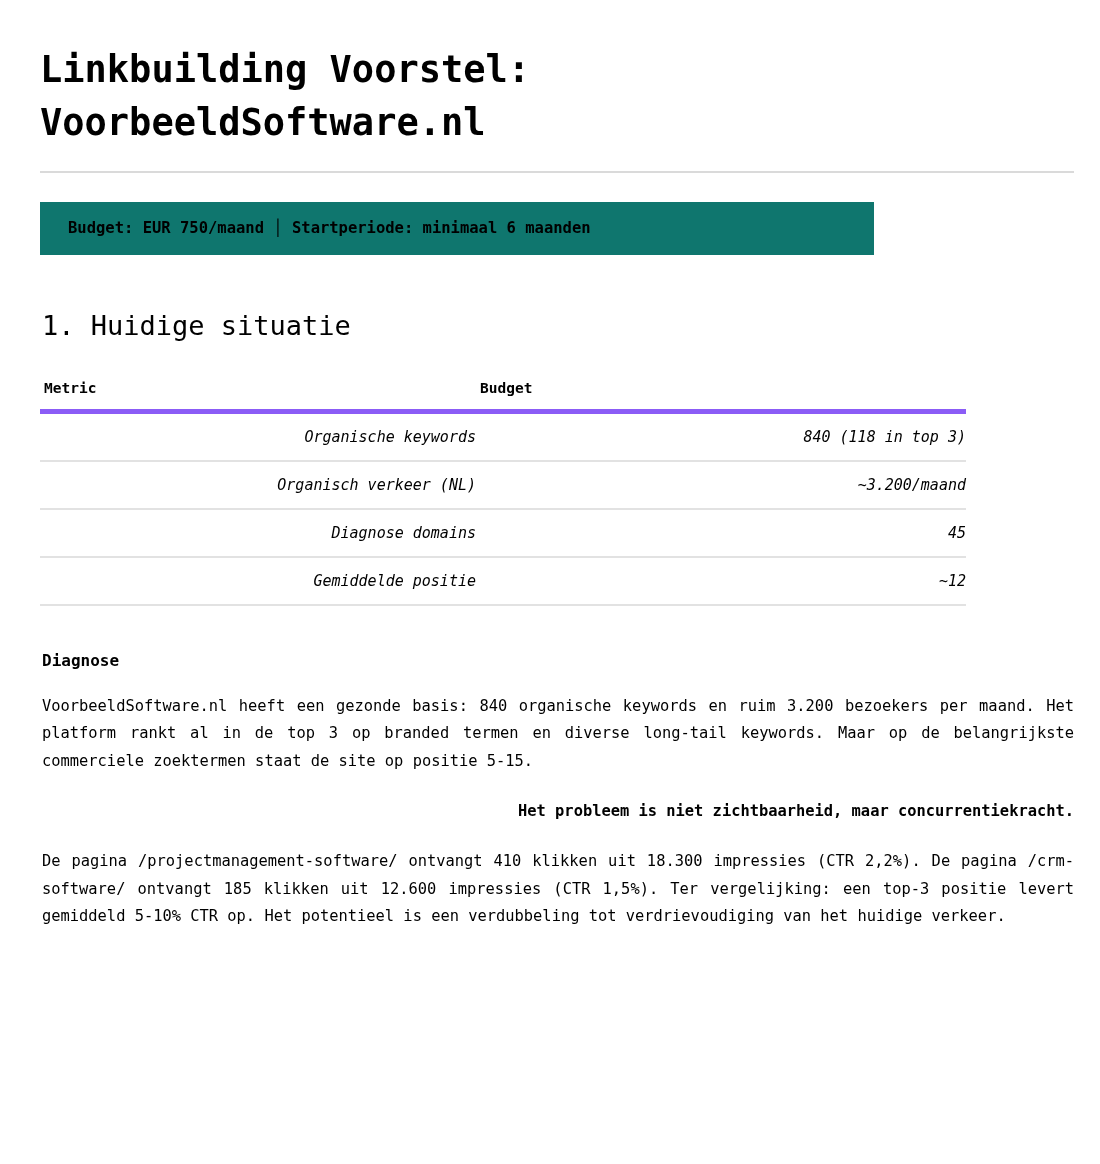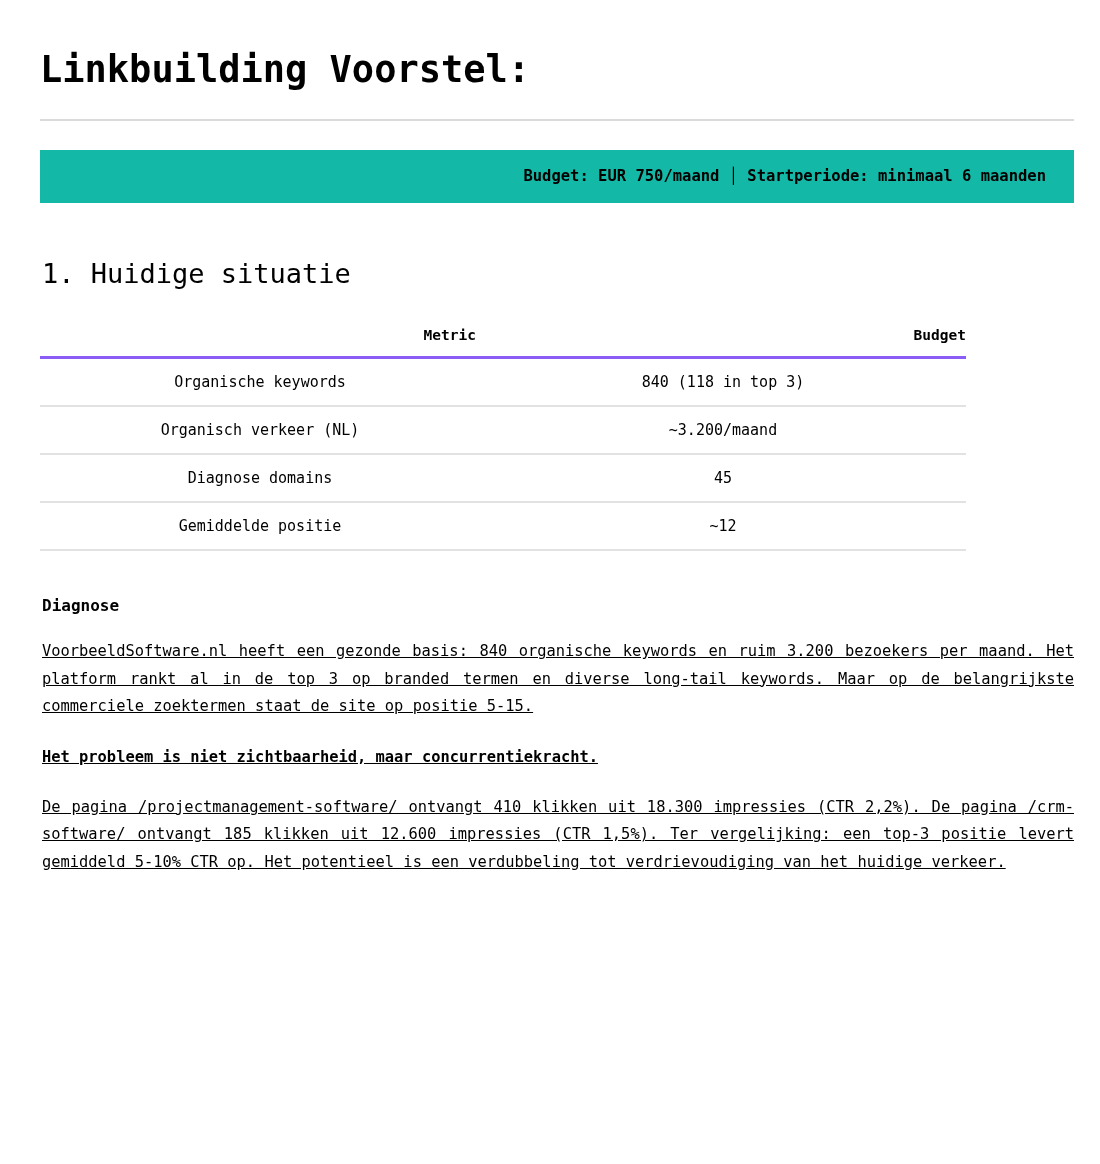--- a/index.html
+++ b/index.html
@@ -37,60 +37,60 @@
   .title-rule {
     border: 0;
     border-top: 2px solid #dadada;
     margin: 22px 0 0 0;
     width: 1034px;
   }
 
   
   .budget-banner {
     box-sizing: border-box;
-    width: 1034px;
-    background: #14b8a6;
+    width: 834px;
+    background: #0f766e;
     margin-top: 29px;
     padding: 16px 28px 17px 28px;
     font-size: 15.5px;
     font-weight: bold;
     line-height: 1.3;
     white-space: nowrap;
-    text-align: right;
   }
 
   
   .section-heading {
     font-size: 27px;
     font-weight: normal;
     margin: 55px 0 0 2px;
     line-height: 1.2;
   }
 
   
   .metrics-table {
     border-collapse: collapse;
     width: 926px;
     margin-top: 37px;
     table-layout: fixed;
   }
   .metrics-table th {
-    text-align: right;
+    text-align: left;
     font-size: 14.5px;
     font-weight: bold;
     padding: 0 0 13px 4px;
-    border-bottom: 3px solid #8b5cf6;
+    border-bottom: 5px solid #8b5cf6;
   }
   .metrics-table td {
-    text-align: center;
+    text-align: right;
     font-size: 15px;
     font-weight: normal;
     padding: 14px 0 14px 4px;
     border-bottom: 2px solid #e2e2e2;
     white-space: nowrap;
+    font-style: italic;
   }
   .metrics-table .col-metric { width: 436px; }
   .metrics-table .col-waarde { width: 490px; }
 
   
   .sub-heading {
     font-size: 16px;
     font-weight: bold;
     margin: 45px 0 0 2px;
     line-height: 1.2;
@@ -98,34 +98,34 @@
 
   
   .body-para {
     width: 1032px;
     font-size: 15.4px;
     line-height: 1.78;
     text-align: justify;
     text-justify: inter-word;
     margin: 23px 0 0 2px;
     hyphens: none;
-    text-decoration: underline;
   }
   .body-para.bold {
     font-weight: bold;
-    text-align: left;
+    text-align: right;
   }
 </style>
 </head>
 <body>
 
 <div class="page">
 
   <h1 class="doc-title">
     <span class="tline">Linkbuilding Voorstel:</span>
+    <span class="tline">VoorbeeldSoftware.nl</span>
   </h1>
 
   <hr class="title-rule">
 
   <div class="budget-banner">Budget: EUR 750/maand │ Startperiode: minimaal 6 maanden</div>
 
   <h2 class="section-heading">1. Huidige situatie</h2>
 
   <table class="metrics-table">
     <colgroup>

